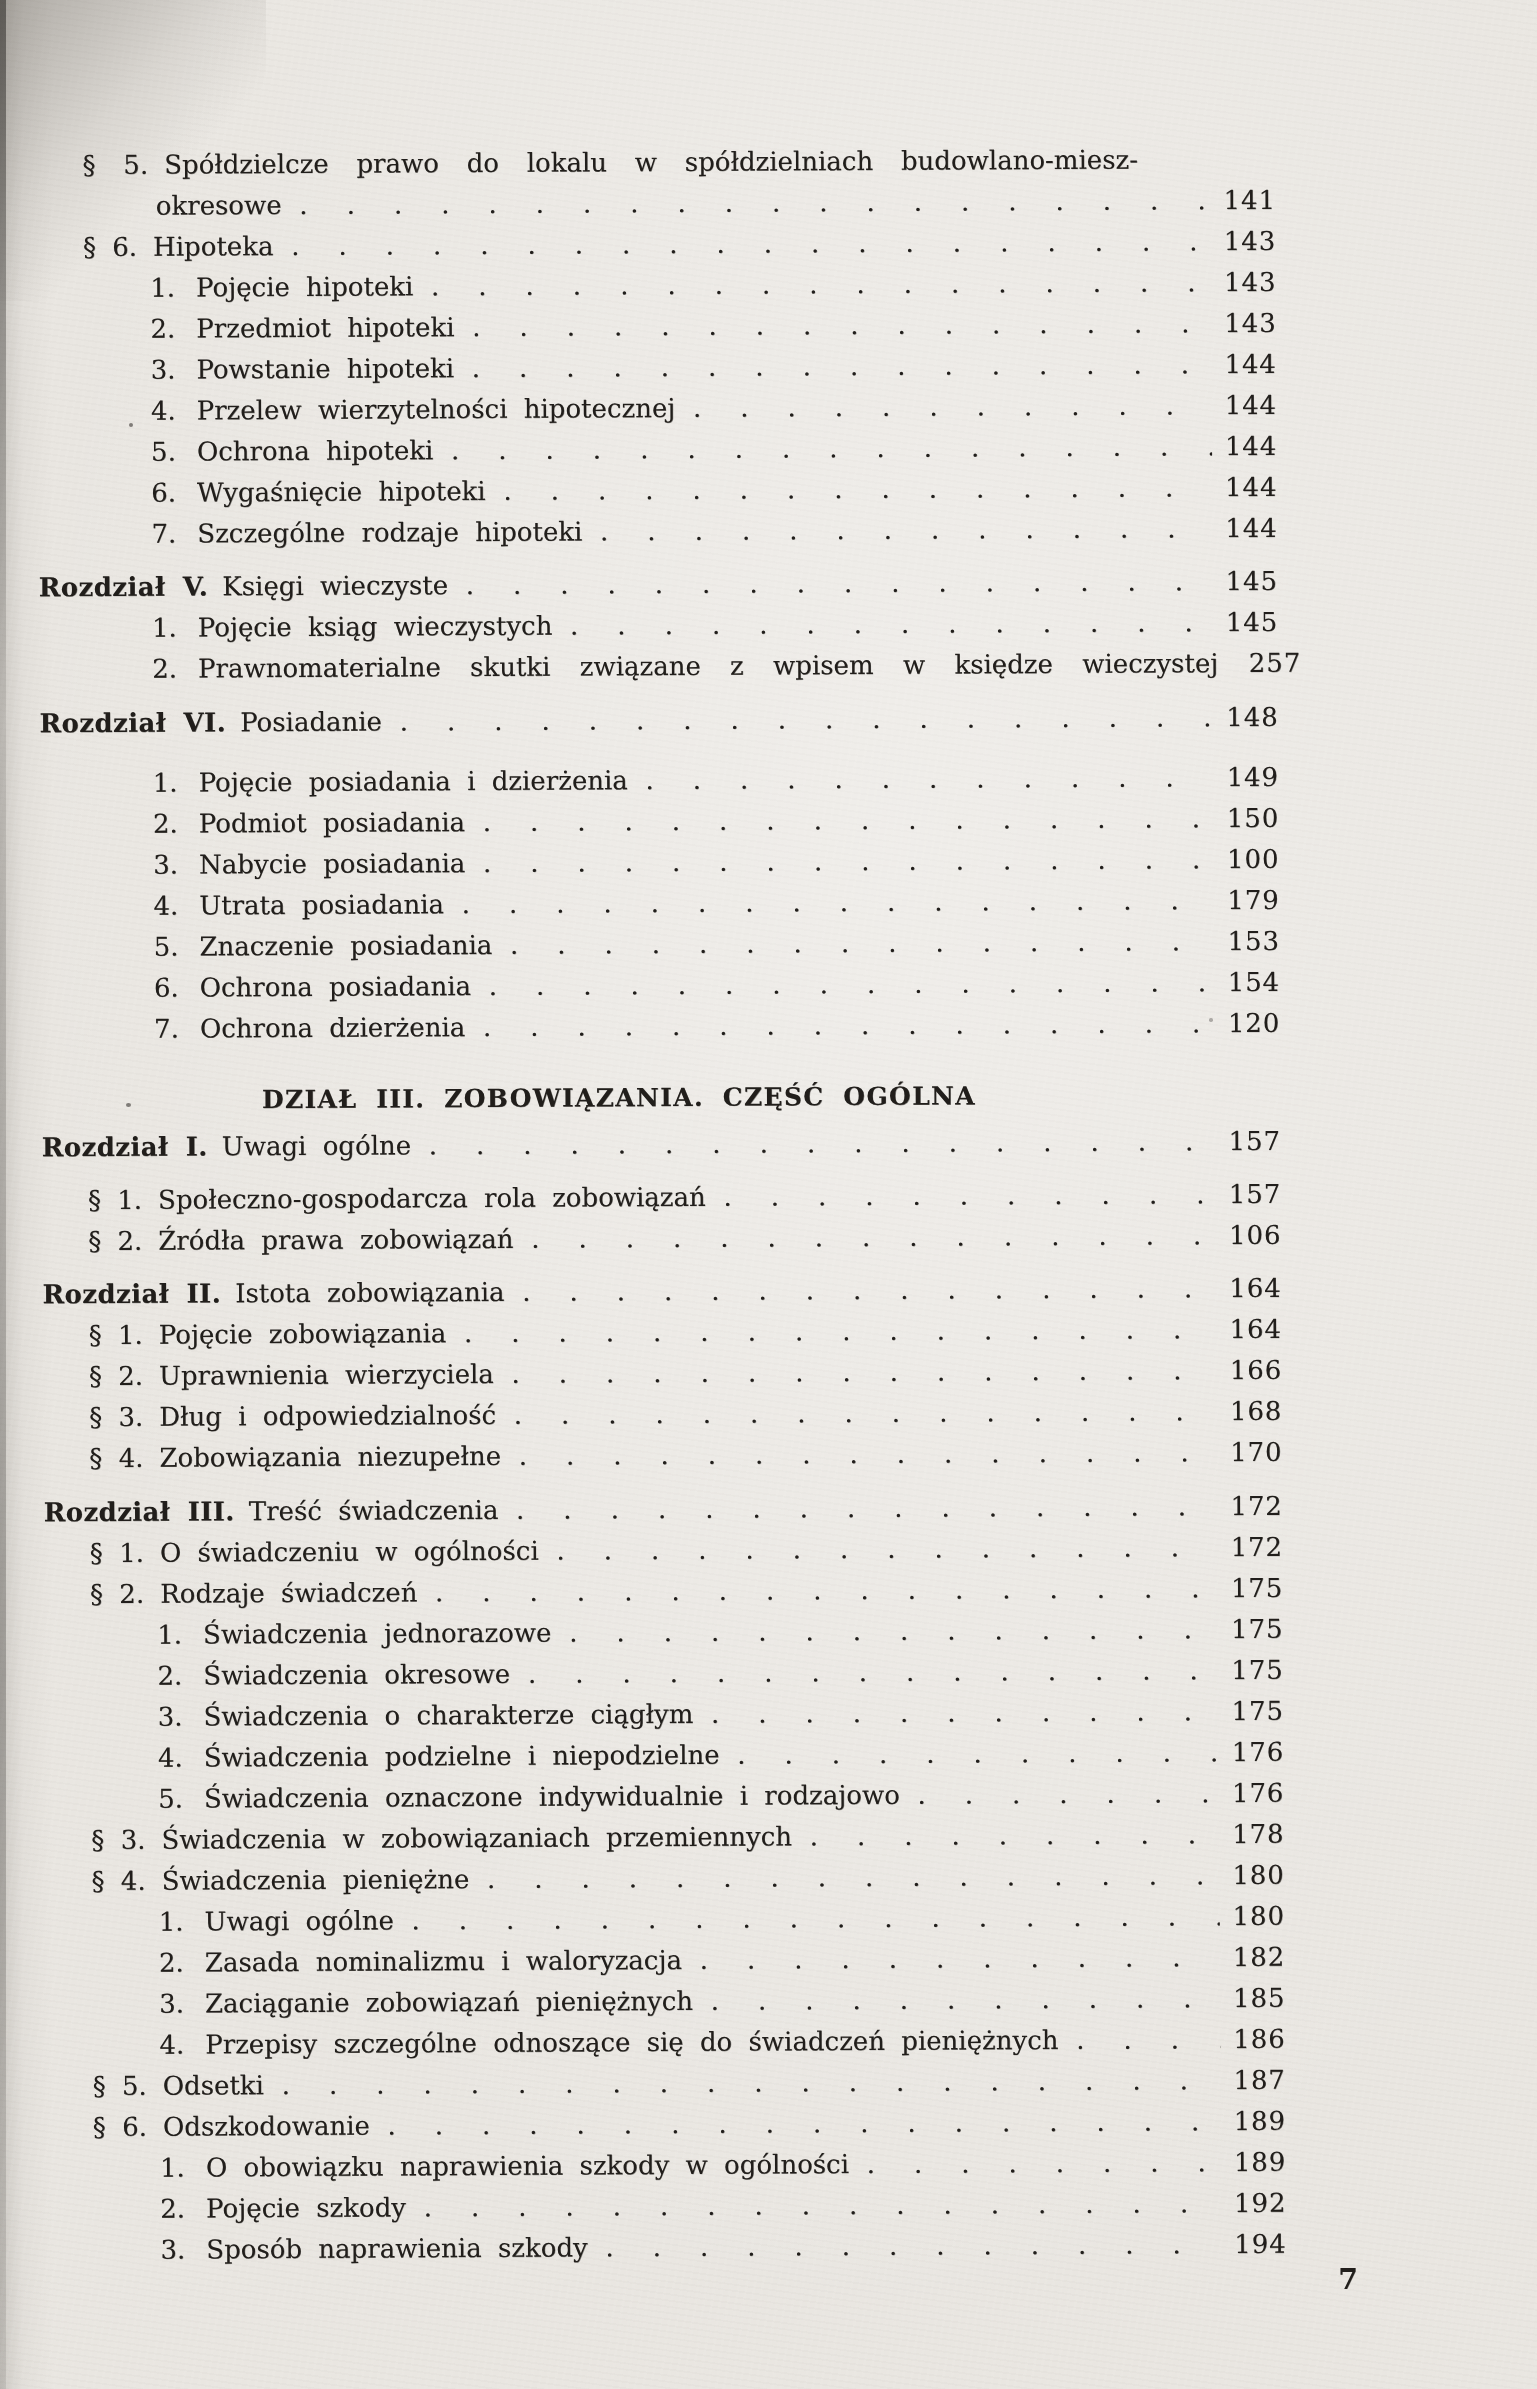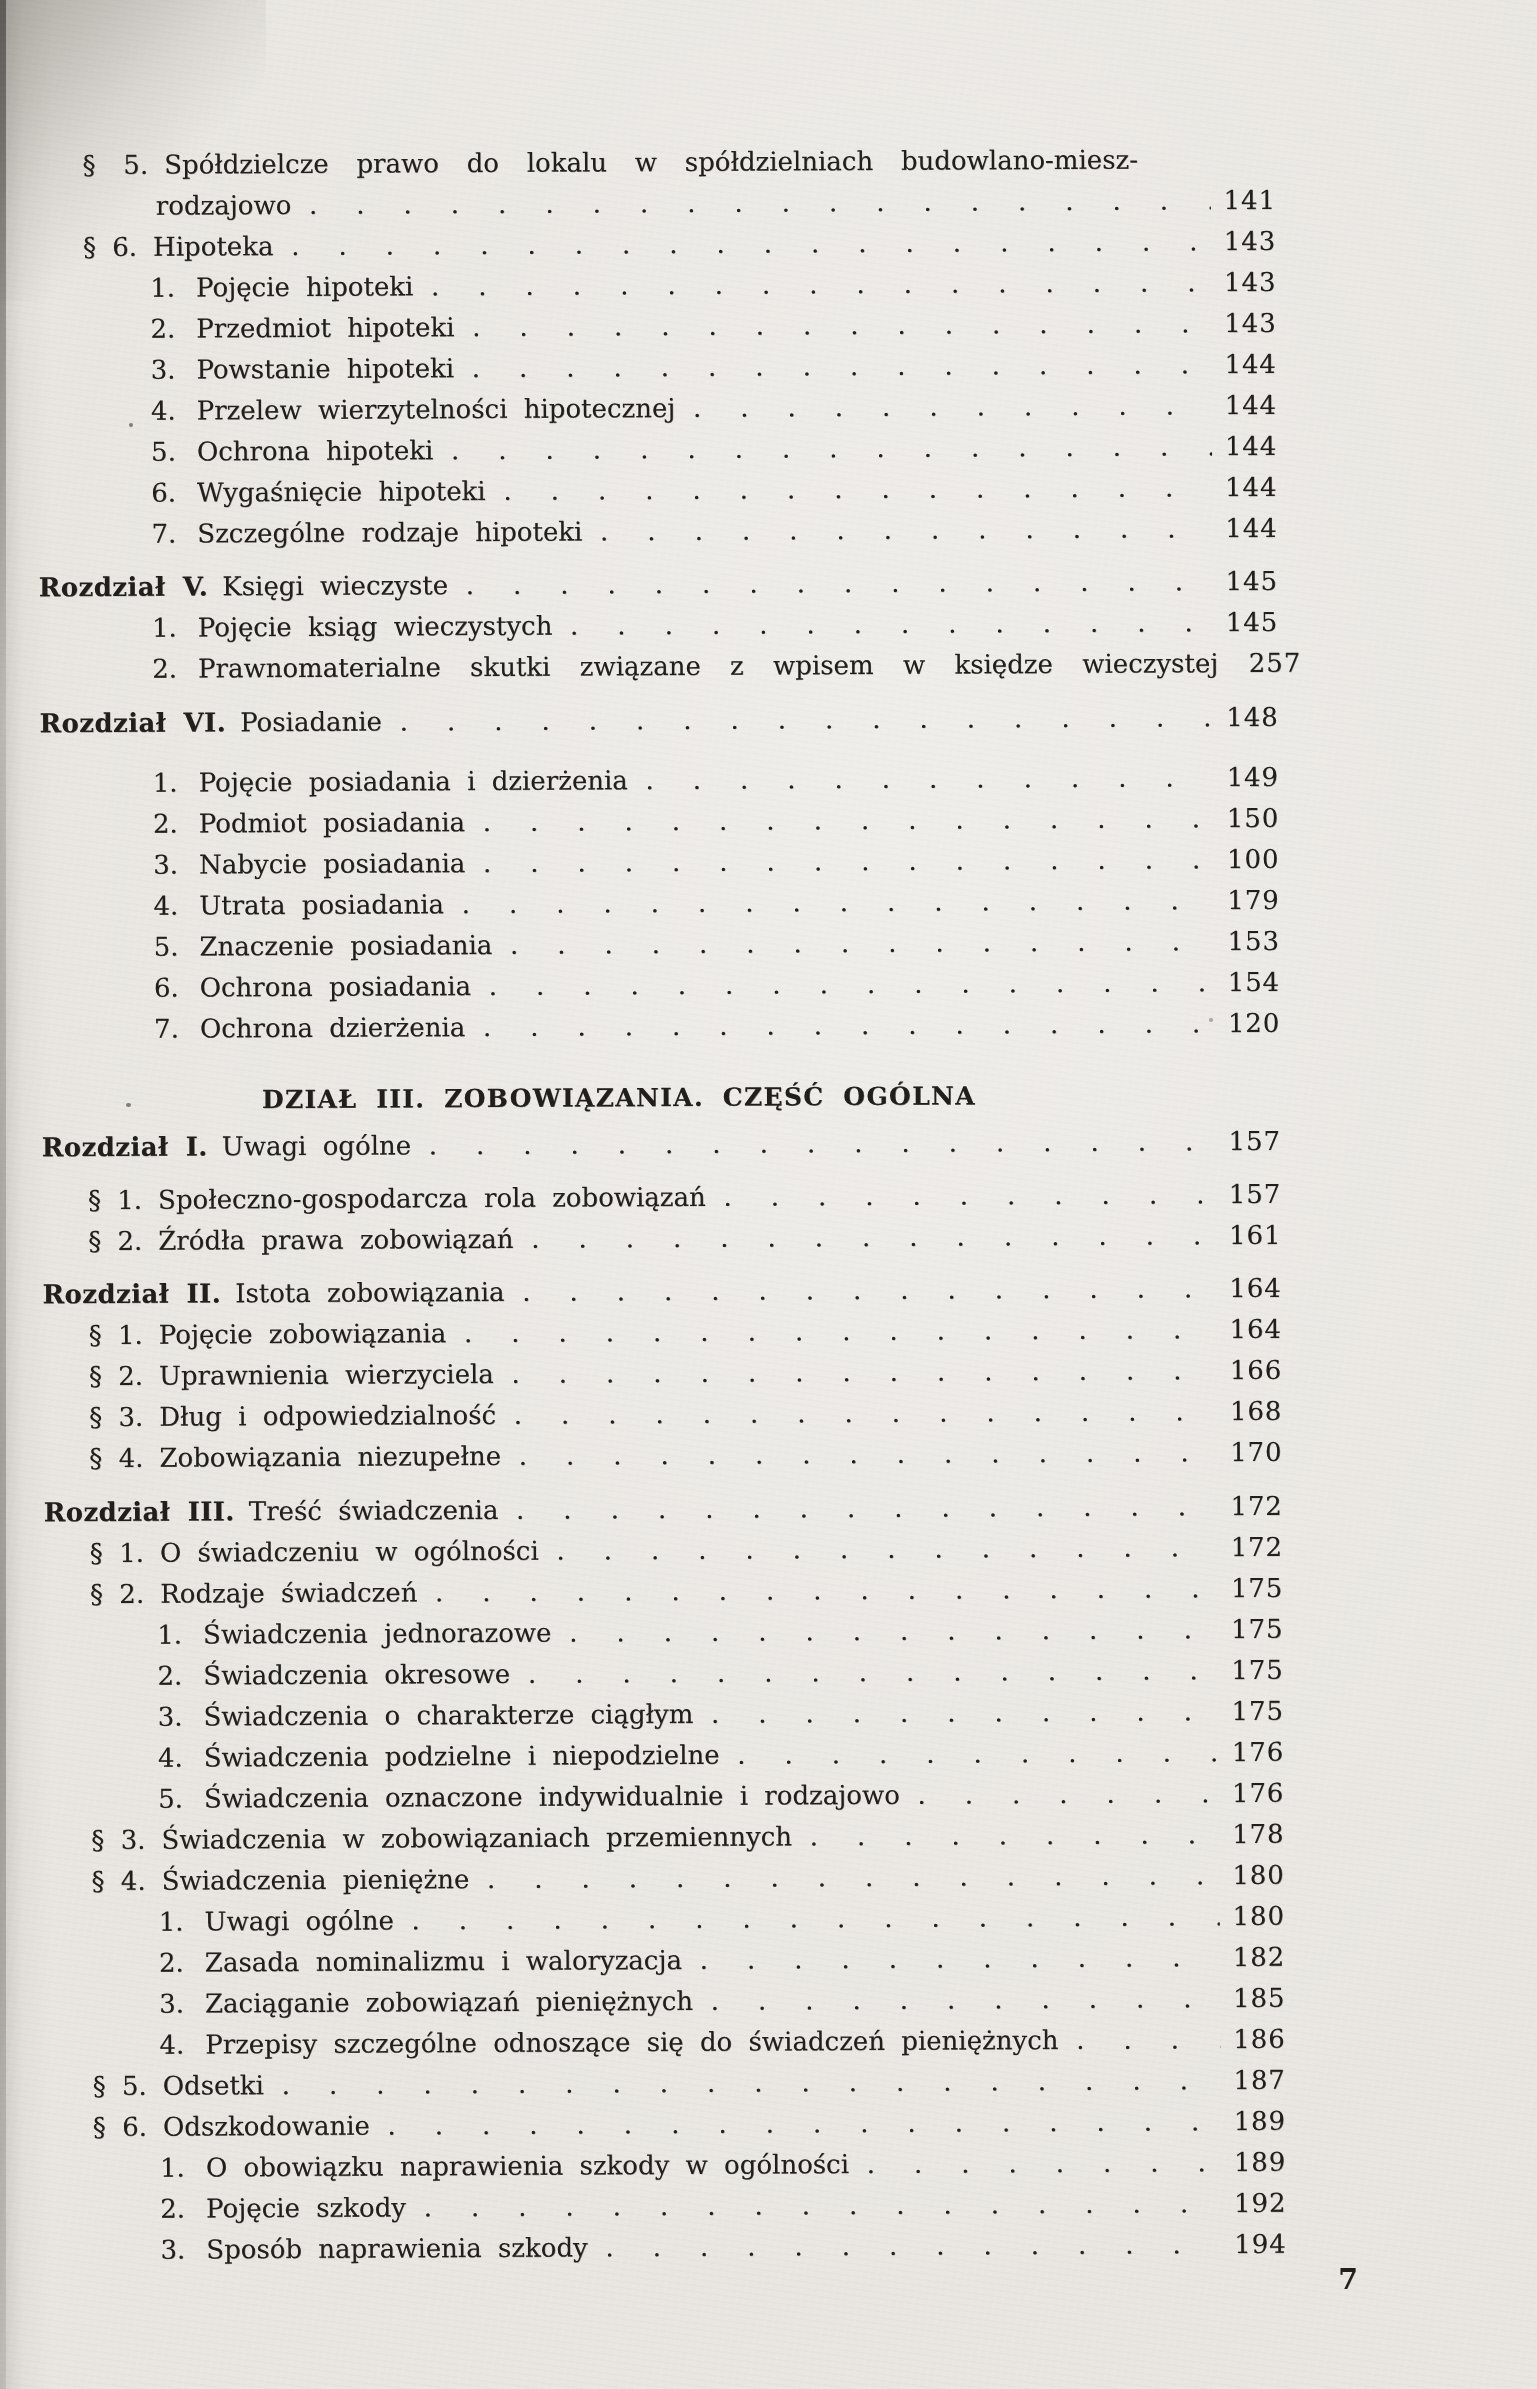--- a/index.html
+++ b/index.html
@@ -77,21 +77,21 @@
 <div class="speck s3"></div>
 
 <div class="toc" id="toc">
     <div class="row par" style="word-spacing: 19.5px;">
       <span class="label">§ 5.</span>
       <span class="title">Spółdzielcze prawo do lokalu w spółdzielniach budowlano-miesz-</span>
       <span class="leader"></span>
       <span class="page"></span>
     </div>
     <div class="row cont">
-      <span class="title">rodzajowo</span>
+      <span class="title">okresowe</span>
       <span class="leader">..............................</span>
       <span class="page">141</span>
     </div>
     <div class="row par">
       <span class="label">§ 6.</span>
       <span class="title">Hipoteka</span>
       <span class="leader">..............................</span>
       <span class="page">143</span>
     </div>
     <div class="row num">
@@ -212,21 +212,21 @@
     <div class="row par gap-sm">
       <span class="label">§ 1.</span>
       <span class="title">Społeczno-gospodarcza rola zobowiązań</span>
       <span class="leader">..............................</span>
       <span class="page">157</span>
     </div>
     <div class="row par">
       <span class="label">§ 2.</span>
       <span class="title">Źródła prawa zobowiązań</span>
       <span class="leader">..............................</span>
-      <span class="page">161</span>
+      <span class="page">106</span>
     </div>
     <div class="row rozdzial gap-sm">
       <span class="label">Rozdział II.</span>
       <span class="title">Istota zobowiązania</span>
       <span class="leader">..............................</span>
       <span class="page">164</span>
     </div>
     <div class="row par">
       <span class="label">§ 1.</span>
       <span class="title">Pojęcie zobowiązania</span>

